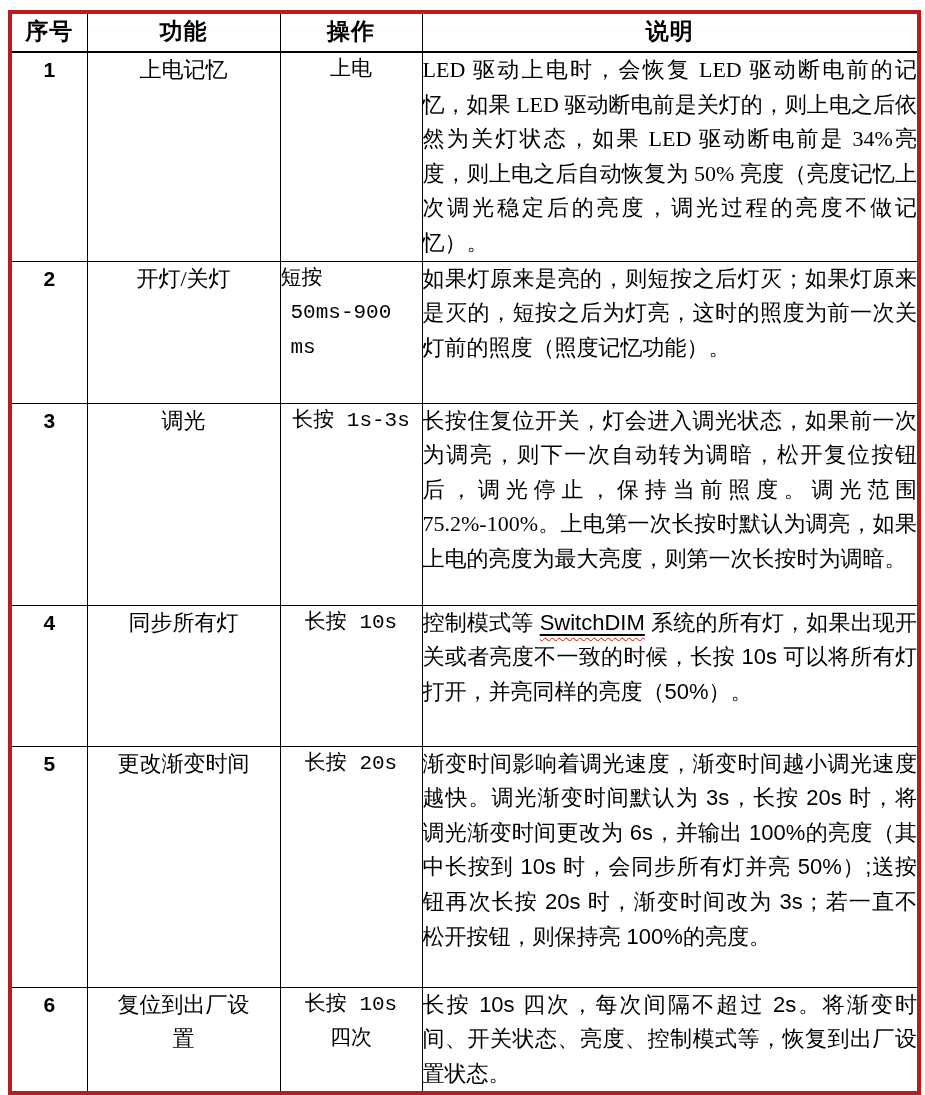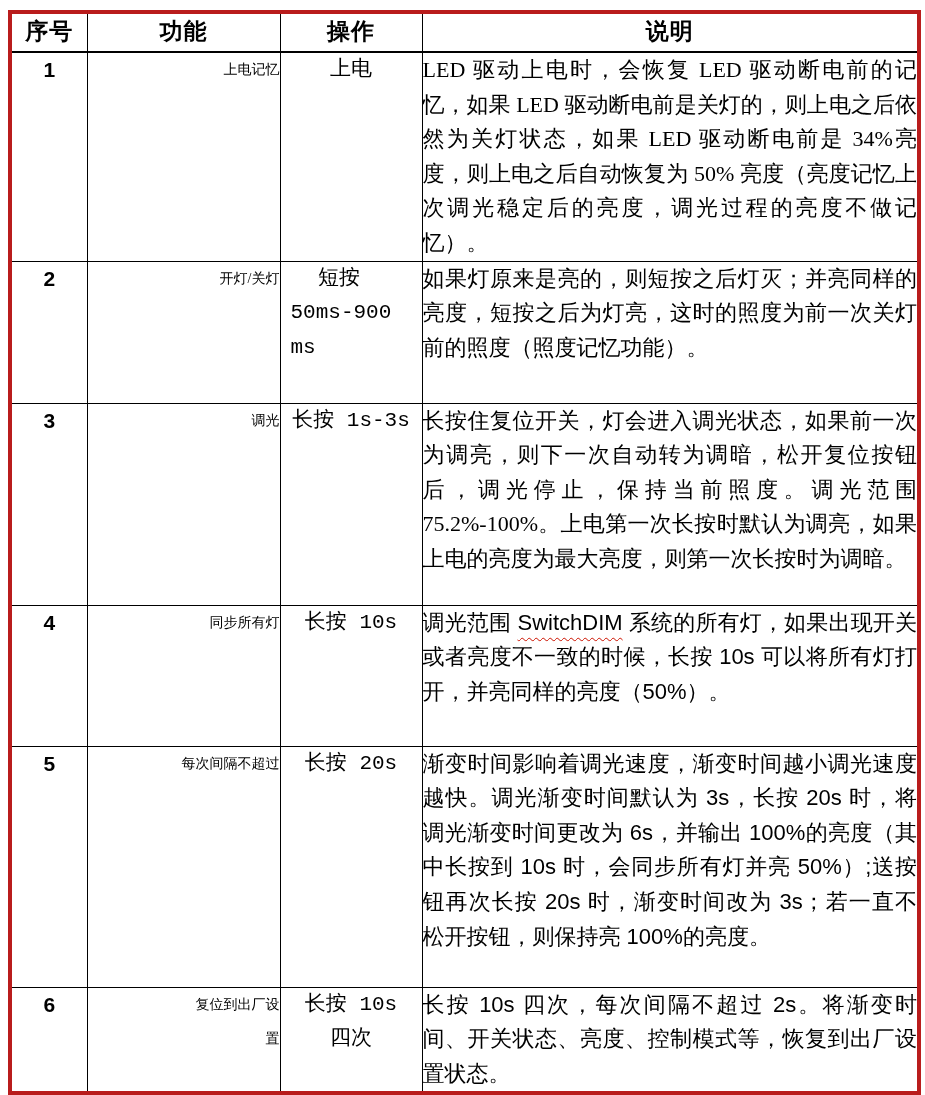--- a/index.html
+++ b/index.html
@@ -44,44 +44,45 @@
 
   .cell-no {
     text-align: center;
     font-family: "Liberation Sans", "DejaVu Sans", sans-serif;
     font-size: 21px;
     font-weight: 600;
     line-height: 34px;
     padding-top: 2px;
   }
   .cell-func {
-    text-align: right;
-    font-size: 14px;
+    text-align: center;
+    font-size: 22px;
     line-height: 34.5px;
     padding: 1px 10px 0 10px;
   }
   .cell-op {
     text-align: center;
     font-family: Liberation Mono, monospace;
     font-size: 21px;
     line-height: 34.5px;
     padding: 1px 4px 0 4px;
   }
   .cell-desc {
     text-align: justify;
     font-size: 22px;
     line-height: 34.6px;
     padding: 2px 9px 0 8px;
   }
   .pad-1line { padding-top: 35px; }
-  .op-line-right { text-align: center; padding-right: 24px; }
+  .op-line-right { text-align: left; padding-right: 24px; }
   .op-line-left  { text-align: left;  padding-left: 10px; }
 
   
   .kw {
+    text-decoration: underline;
     text-decoration-thickness: 1.5px;
     text-underline-offset: 4px;
   }
   .kw-u {
     text-decoration: underline wavy #cc1100 1px;
     text-underline-offset: 7px;
   }
 </style>
 </head>
 <body>
@@ -110,39 +111,39 @@
         <td class="cell-desc">LED 驱动上电时，会恢复 LED 驱动断电前的记忆，如果 LED 驱动断电前是关灯的，则上电之后依然为关灯状态，如果 LED 驱动断电前是 34%亮度，则上电之后自动恢复为 50% 亮度（亮度记忆上次调光稳定后的亮度，调光过程的亮度不做记忆）。</td>
       </tr>
       <tr style="height:142px">
         <td class="cell-no">2</td>
         <td class="cell-func pad-1line">开灯/关灯</td>
         <td class="cell-op pad-1line">
           <div class="op-line-right">短按</div>
           <div class="op-line-left">50ms-900</div>
           <div class="op-line-left">ms</div>
         </td>
-        <td class="cell-desc">如果灯原来是亮的，则短按之后灯灭；并亮同样的亮度，短按之后为灯亮，这时的照度为前一次关灯前的照度（照度记忆功能）。</td>
+        <td class="cell-desc">如果灯原来是亮的，则短按之后灯灭；如果灯原来是灭的，短按之后为灯亮，这时的照度为前一次关灯前的照度（照度记忆功能）。</td>
       </tr>
       <tr style="height:202px">
         <td class="cell-no">3</td>
         <td class="cell-func">调光</td>
         <td class="cell-op pad-1line">长按 1s-3s</td>
         <td class="cell-desc">长按住复位开关，灯会进入调光状态，如果前一次为调亮，则下一次自动转为调暗，松开复位按钮后，调光停止，保持当前照度。调光范围 75.2%-100%。上电第一次长按时默认为调亮，如果上电的亮度为最大亮度，则第一次长按时为调暗。</td>
       </tr>
       <tr style="height:141px">
         <td class="cell-no">4</td>
         <td class="cell-func">同步所有灯</td>
         <td class="cell-op">长按 10s</td>
         <td class="cell-desc sans">
-          <span>调光范围 </span><span class="kw"><span class="kw-u">SwitchDIM</span></span><span> 系统的所有灯，如果出现开关或者亮度不一致的时候，长按 10s 可以将所有灯打开，并亮同样的亮度（50%）。</span>
+          <span>控制模式等 </span><span class="kw"><span class="kw-u">SwitchDIM</span></span><span> 系统的所有灯，如果出现开关或者亮度不一致的时候，长按 10s 可以将所有灯打开，并亮同样的亮度（50%）。</span>
         </td>
       </tr>
       <tr style="height:241px">
         <td class="cell-no">5</td>
-        <td class="cell-func">每次间隔不超过</td>
+        <td class="cell-func">更改渐变时间</td>
         <td class="cell-op">长按 20s</td>
         <td class="cell-desc sans">渐变时间影响着调光速度，渐变时间越小调光速度越快。调光渐变时间默认为 3s，长按 20s 时，将调光渐变时间更改为 6s，并输出 100%的亮度（其中长按到 10s 时，会同步所有灯并亮 50%）;送按钮再次长按 20s 时，渐变时间改为 3s；若一直不松开按钮，则保持亮 100%的亮度。</td>
       </tr>
       <tr style="height:105px">
         <td class="cell-no">6</td>
         <td class="cell-func">
           <div>复位到出厂设</div>
           <div>置</div>
         </td>
         <td class="cell-op">

